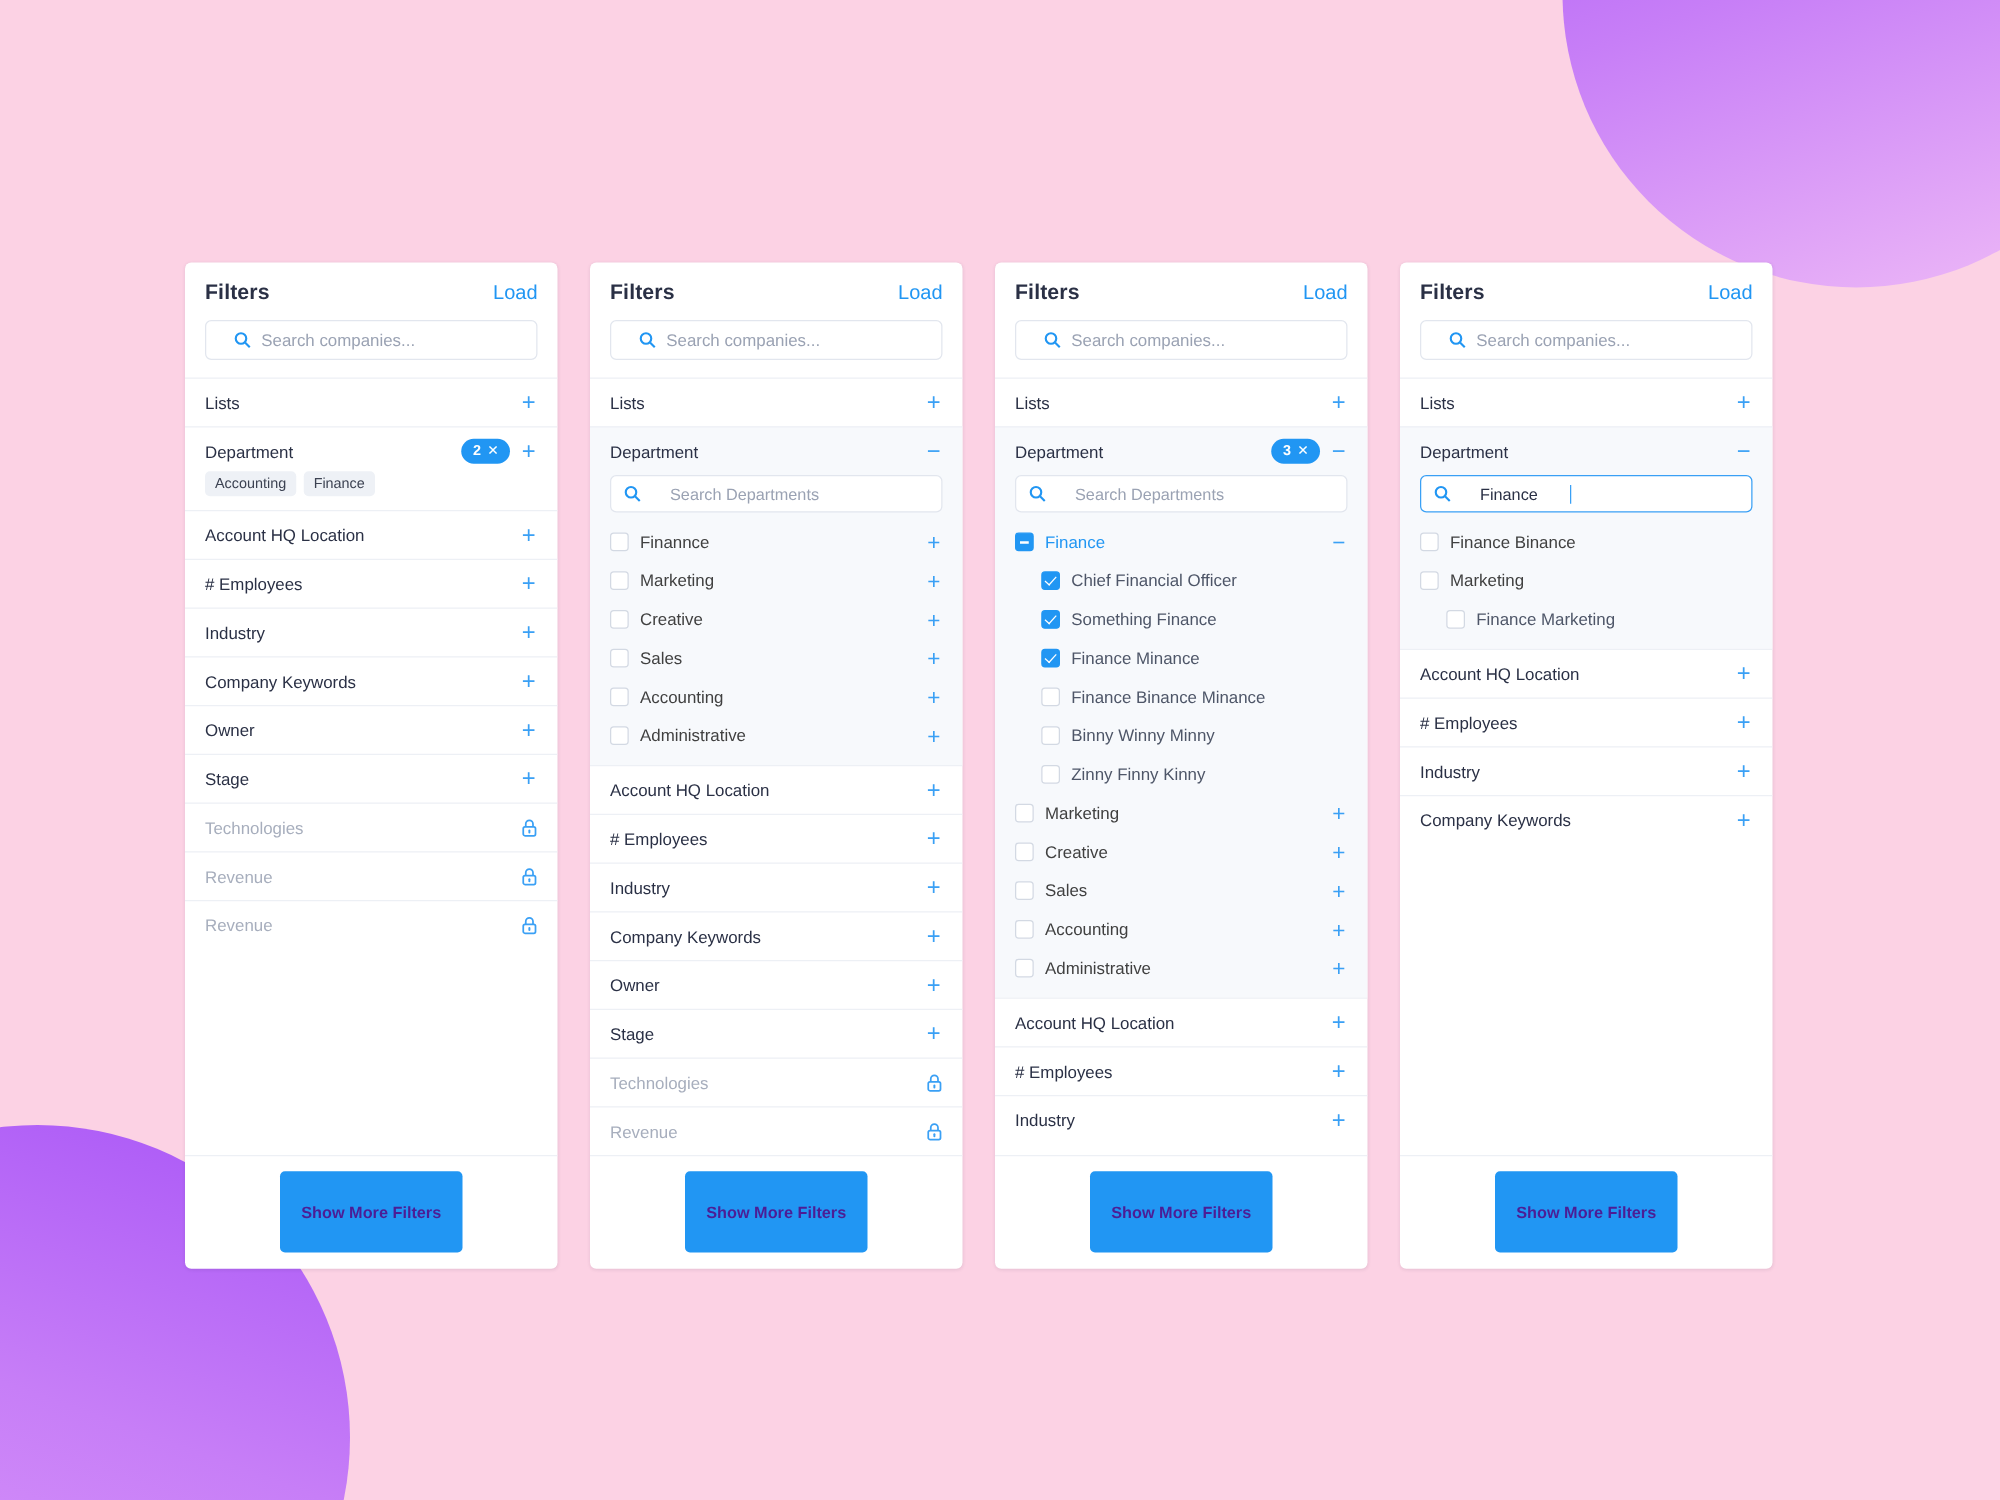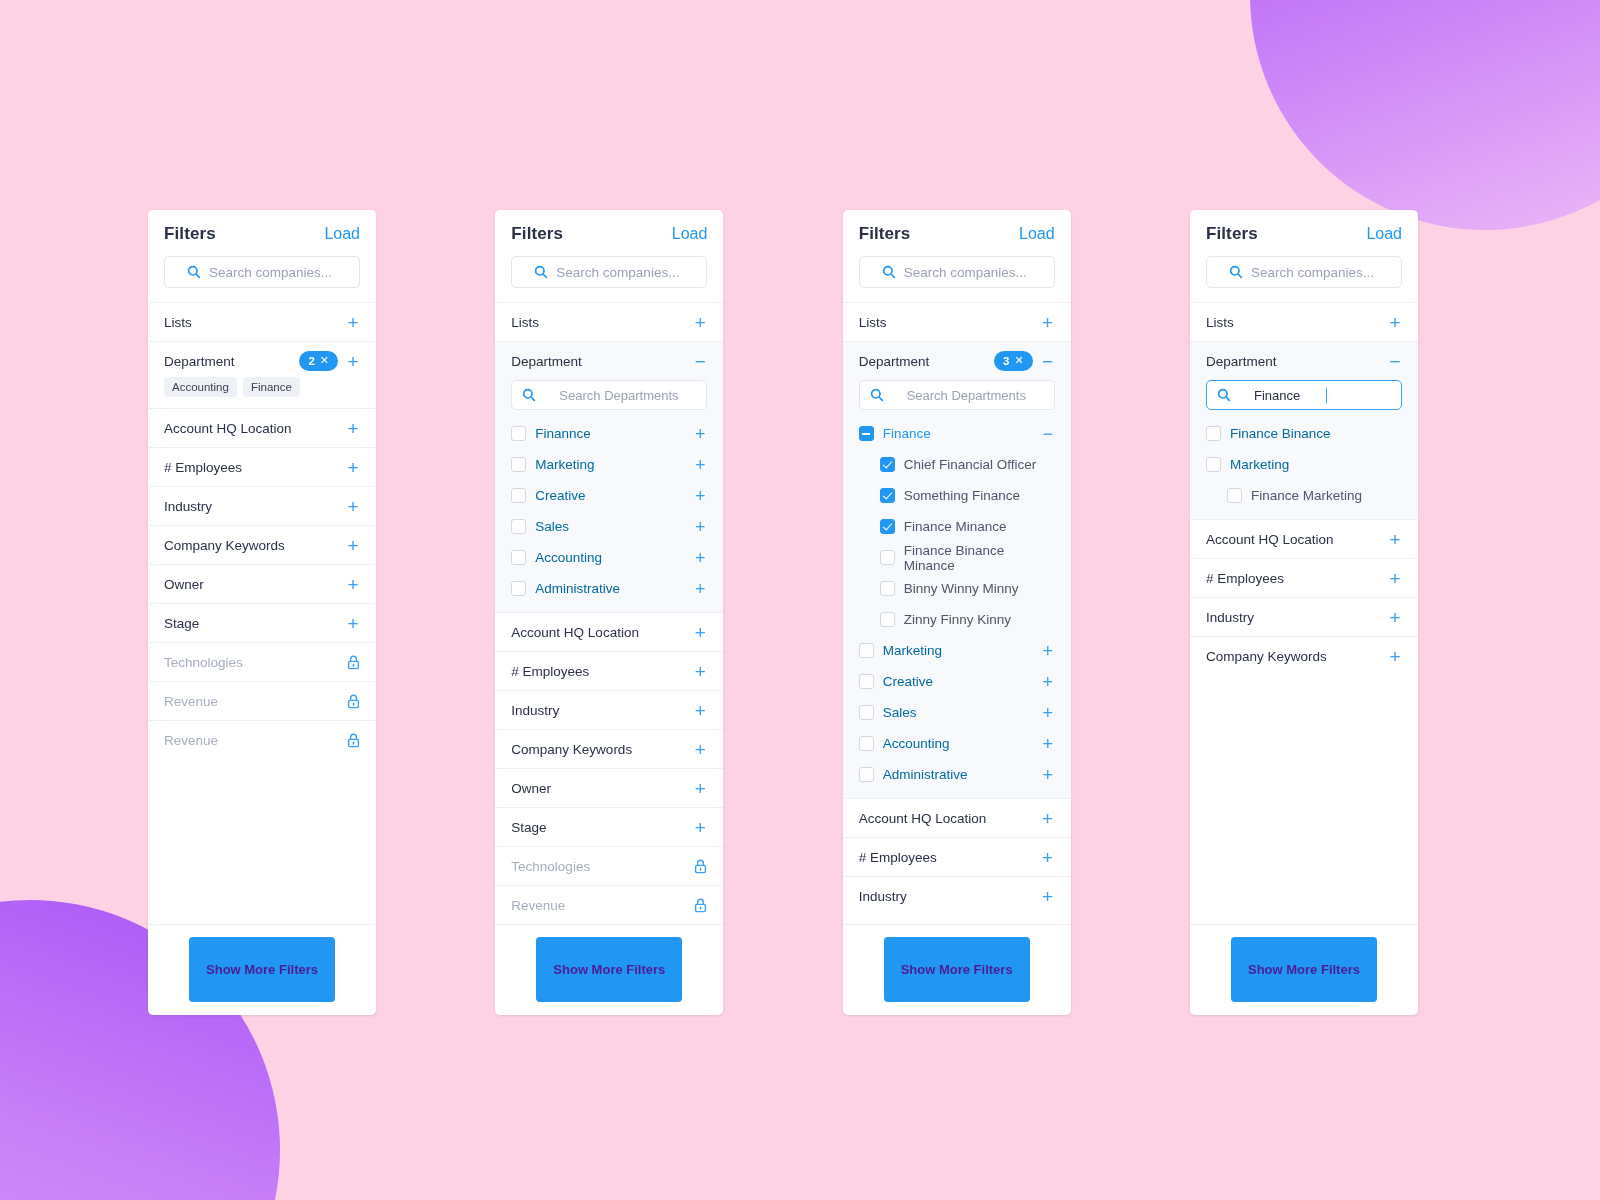--- a/index.html
+++ b/index.html
@@ -27,21 +27,21 @@
 
   
   .panels {
     position: absolute;
     left: 148px; top: 210px;
     width: 1270px;
     display: flex;
     justify-content: space-between;
   }
   .panel {
-    width: 228px;
+    width: 298px;
     background: #ffffff;
     border-radius: 5px;
     box-shadow: 0 1px 3px rgba(30,30,60,.10);
     display: flex;
     flex-direction: column;
     overflow: hidden;
     justify-content: center;
   }
 
   
@@ -131,21 +131,21 @@
     display: inline-block; width: 1px; height: 15px;
     background: #3aa0f5; margin-left: 3px;
     vertical-align: middle;
   }
 
   .opt-row {
     display: flex; align-items: center; gap: 9px;
     height: 31px;
   }
   .opt-row .opt-label {
-    font-size: 13.5px; color: #0369a1; flex: 1 1 auto;
+    font-size: 13.5px; color: #404040; flex: 1 1 auto;
   }
   .opt-row.parent-sel .opt-label { color: #2196f3; }
   .opt-row.child { padding-left: 21px; }
   .opt-row.child .opt-label { color: #4e5668; }
   .opt-row .sign { font-size: 18px; }
 
   .cbx {
     flex: none;
     width: 15px; height: 15px;
     border: 1.4px solid #d3d9e3;

